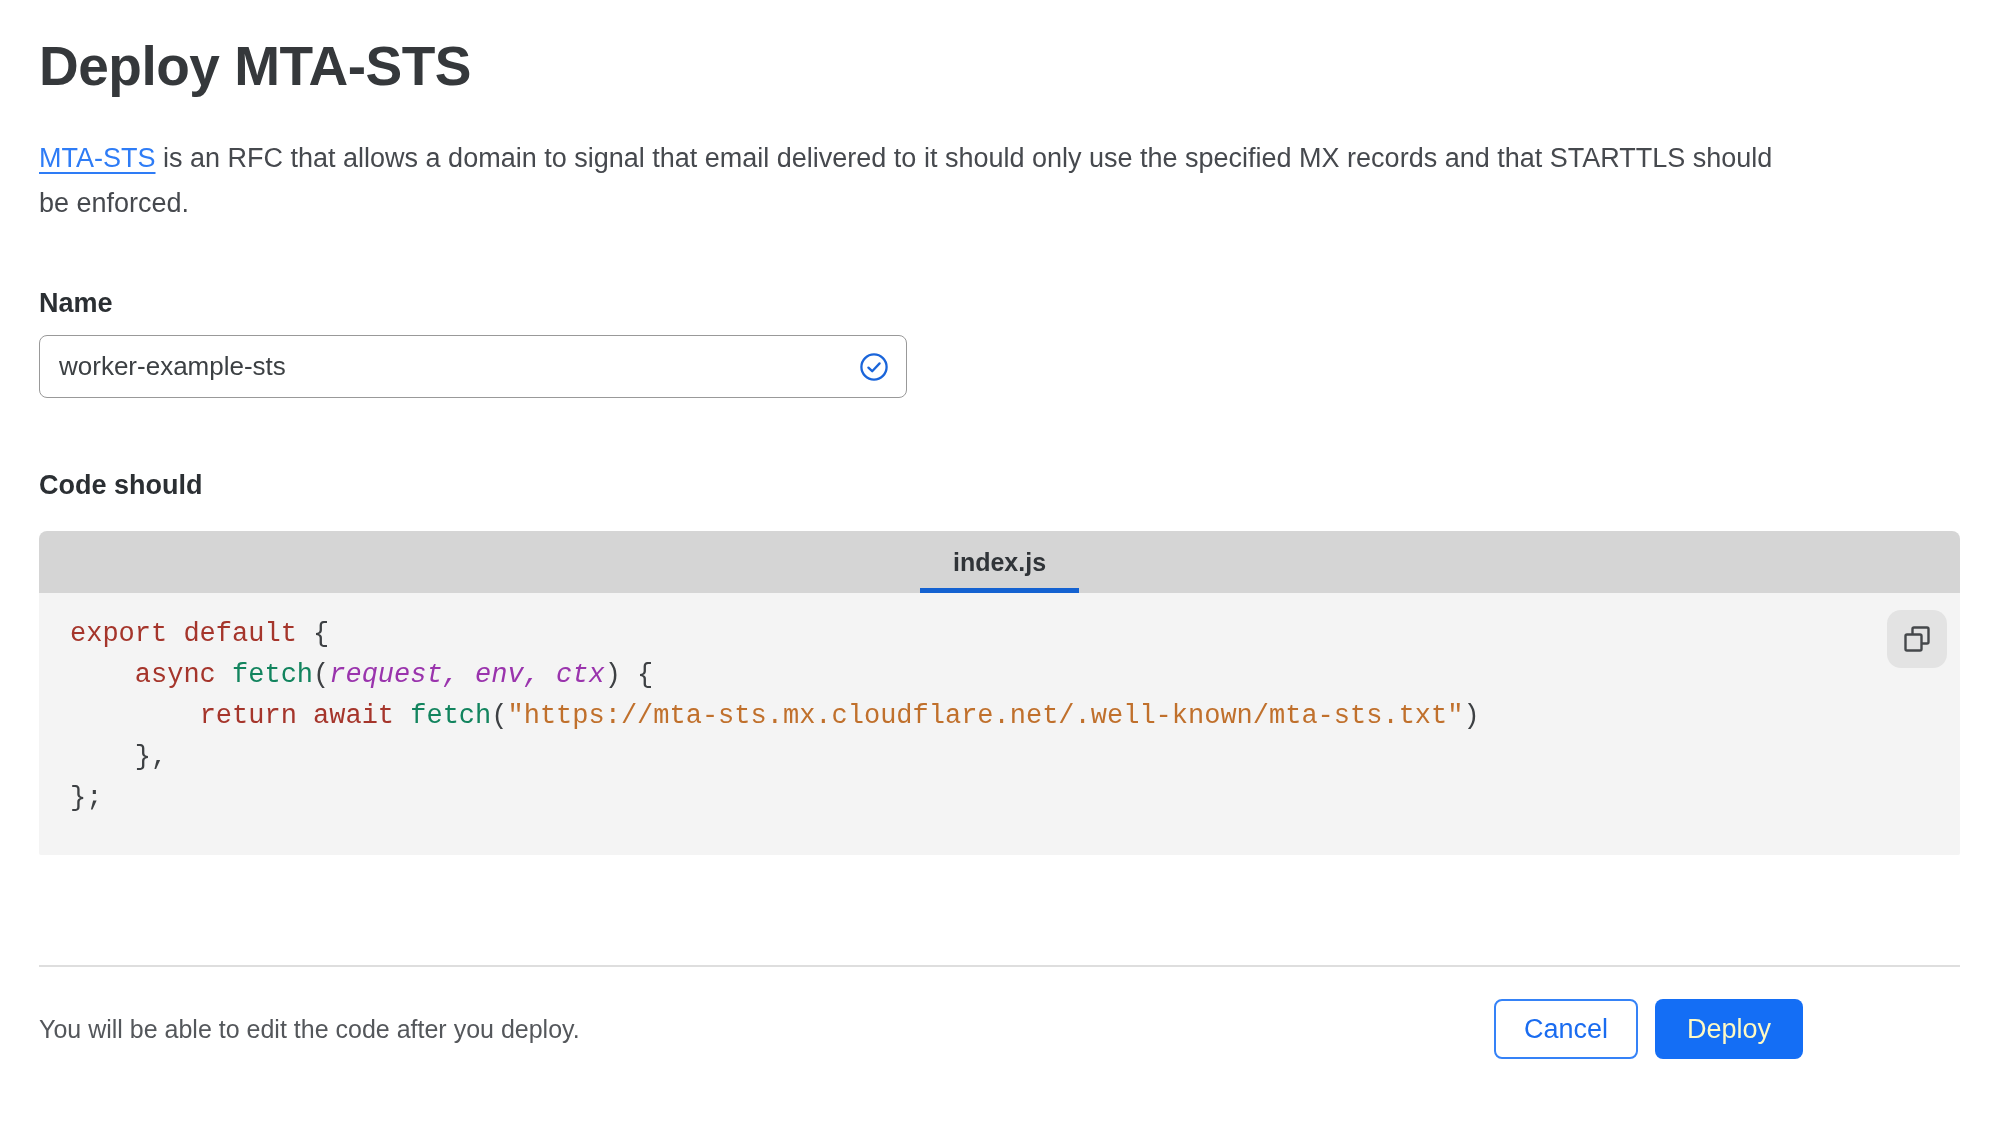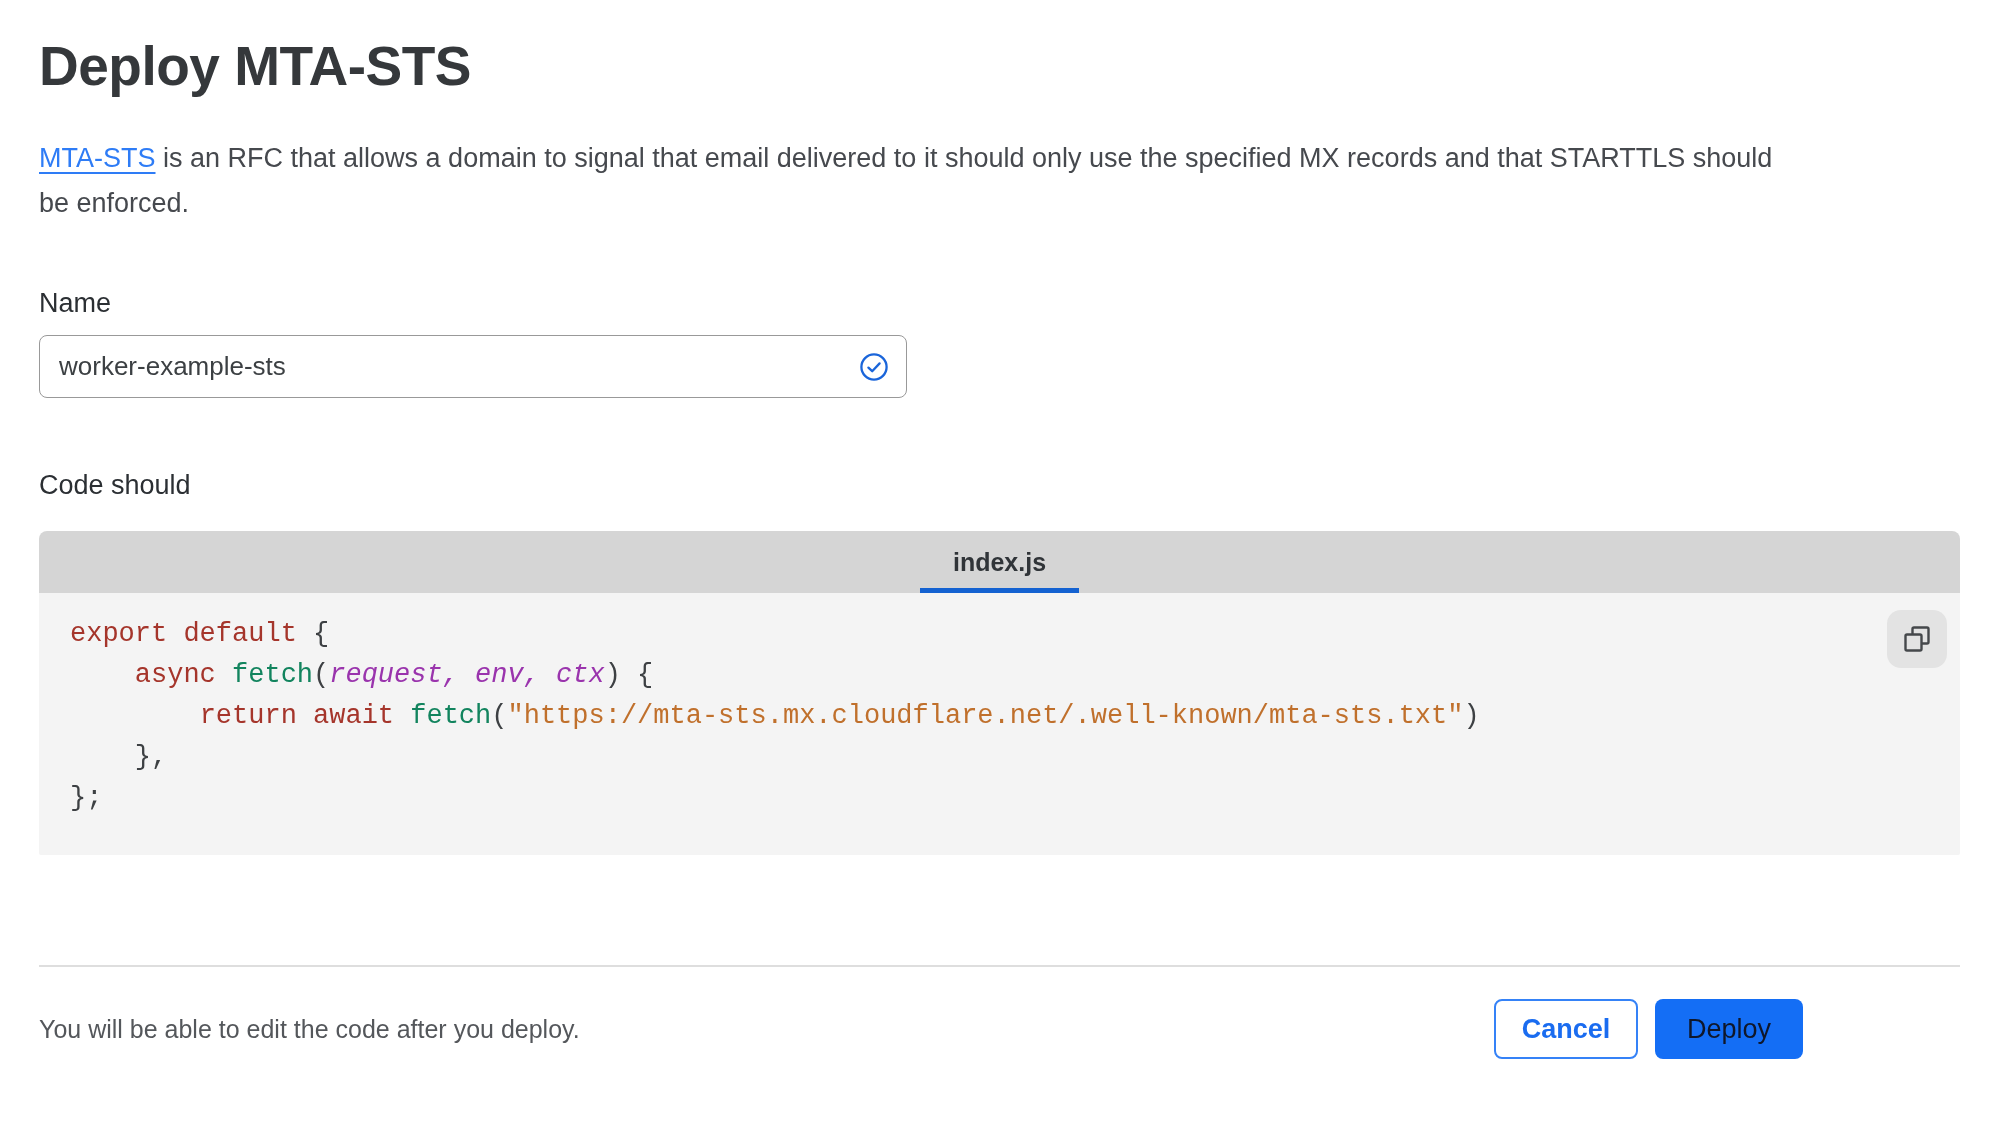--- a/index.html
+++ b/index.html
@@ -24,21 +24,21 @@
     color: #46494e; max-width: 1912px;
   }
   .desc a {
     color: #2e7cf6; text-decoration: underline;
     text-decoration-thickness: 2px; text-underline-offset: 5px;
     cursor: pointer;
   }
 
   .field-label {
     margin-top: 62px;
-    font-size: 27px; font-weight: 400; color: #2b2f33;
+    font-size: 27px; font-weight: 700; color: #2b2f33;
   }
 
   .input-wrap { position: relative; margin-top: 16px; width: 868px; height: 63px; }
   .text-input {
     width: 100%; height: 100%;
     border: 1.5px solid #999999; border-radius: 8px;
     padding: 0 62px 0 19px;
     font-family: "Liberation Sans", sans-serif;
     font-size: 26px; color: #3c4043;
     background: #ffffff; outline: none;
@@ -97,25 +97,25 @@
   .footer-note { font-size: 25px; color: #54575b; }
   .footer-actions { display: flex; align-items: center; }
   .btn {
     height: 60px; border-radius: 8px;
     font-family: "Liberation Sans", sans-serif;
     font-size: 27px; cursor: pointer;
     display: flex; align-items: center; justify-content: center;
   }
   .btn-secondary {
     width: 144px; background: #ffffff;
-    border: 2px solid #3582f7; color: #1a6cf0; font-weight: bold;
+    border: 2px solid #3582f7; color: #1a6cf0;
   }
   .btn-primary {
     width: 148px; background: #146ef5;
-    border: none; color: #0f172a; margin-left: 17px;
+    border: none; color: #fef9c3; margin-left: 17px;
   }
 </style>
 </head>
 <body>
 
 <div class="page">
 
   <h1 class="page-title">Deploy MTA-STS</h1>
 
   <p class="desc"><a href="#">MTA-STS</a><span> is an RFC that allows a domain to signal that email delivered to it should only use the specified MX records and that STARTTLS should be enforced.</span></p>

